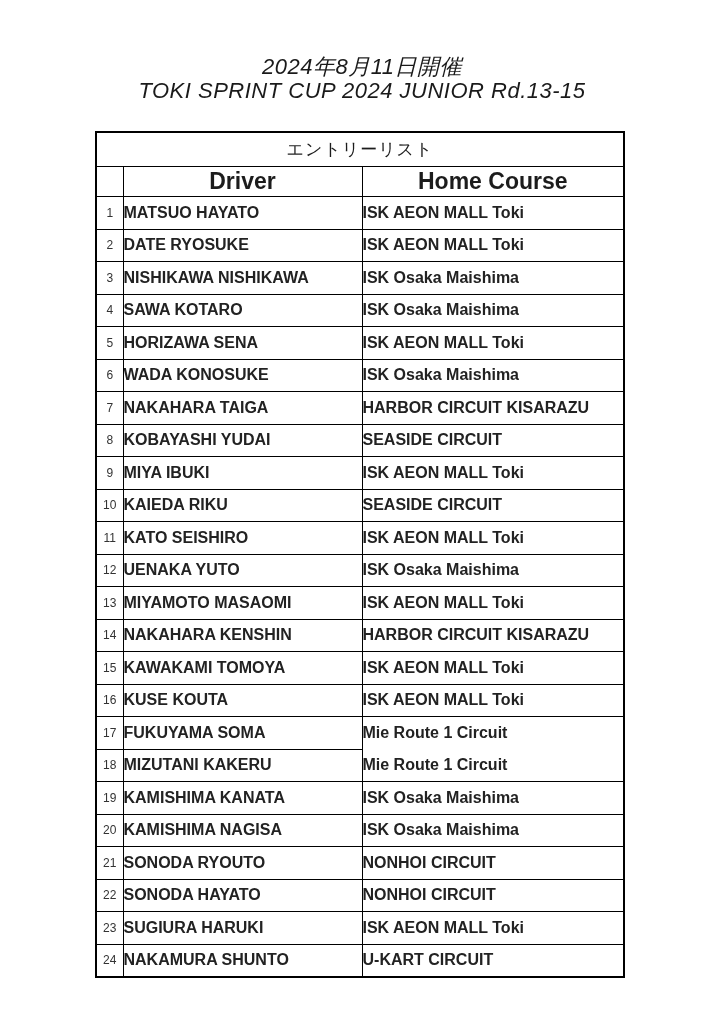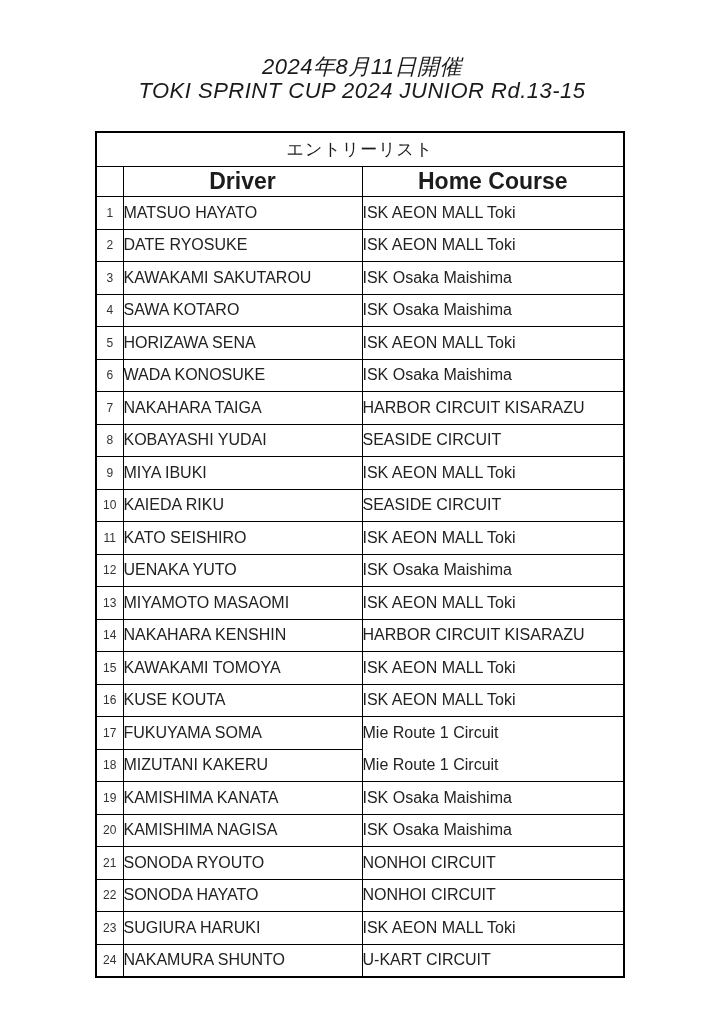--- a/index.html
+++ b/index.html
@@ -58,21 +58,21 @@
   tr.data-row { height: 32.5px; }
   td.cell-no {
     text-align: center;
     font-size: 12px;
     color: #333;
   }
   td.cell-driver, td.cell-course {
     text-align: left;
     padding-left: 5px;
     font-size: 16px;
-    font-weight: 400;
+    font-weight: 700;
     color: #222;
     margin-left: 14px;
   }
 </style>
 </head>
 <body>
 
 <div class="doc-title">
   <div>2024年8月11日開催</div>
   <div>TOKI SPRINT CUP 2024 JUNIOR Rd.13-15</div>
@@ -100,21 +100,21 @@
         <td class="cell-driver">MATSUO HAYATO</td>
         <td class="cell-course">ISK AEON MALL Toki</td>
       </tr>
       <tr class="data-row">
         <td class="cell-no">2</td>
         <td class="cell-driver">DATE RYOSUKE</td>
         <td class="cell-course">ISK AEON MALL Toki</td>
       </tr>
       <tr class="data-row">
         <td class="cell-no">3</td>
-        <td class="cell-driver">KAWAKAMI SAKUTAROU</td>
+        <td class="cell-driver">NISHIKAWA NISHIKAWA</td>
         <td class="cell-course">ISK Osaka Maishima</td>
       </tr>
       <tr class="data-row">
         <td class="cell-no">4</td>
         <td class="cell-driver">SAWA KOTARO</td>
         <td class="cell-course">ISK Osaka Maishima</td>
       </tr>
       <tr class="data-row">
         <td class="cell-no">5</td>
         <td class="cell-driver">HORIZAWA SENA</td>

